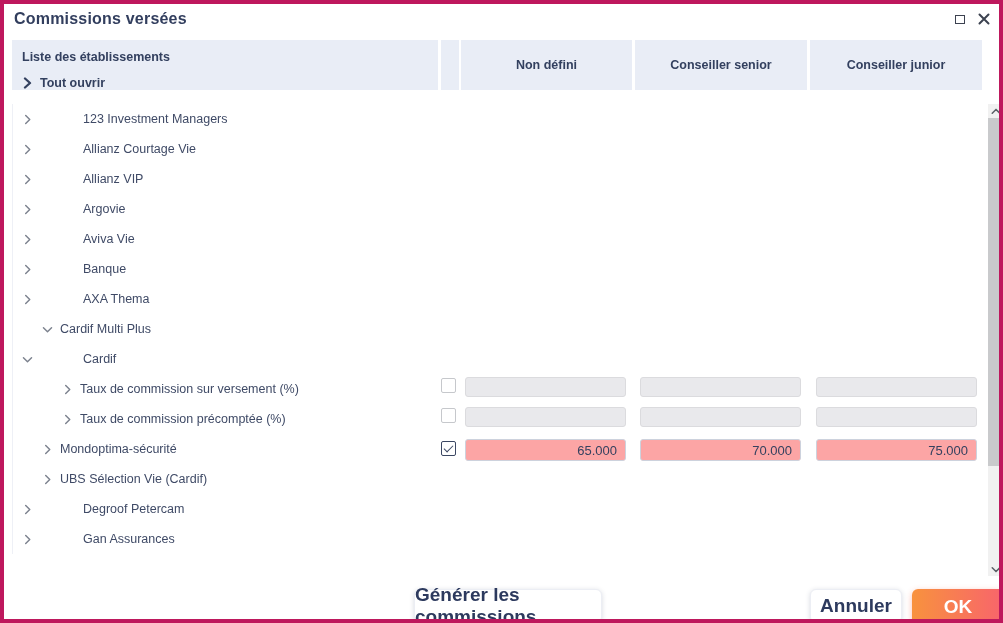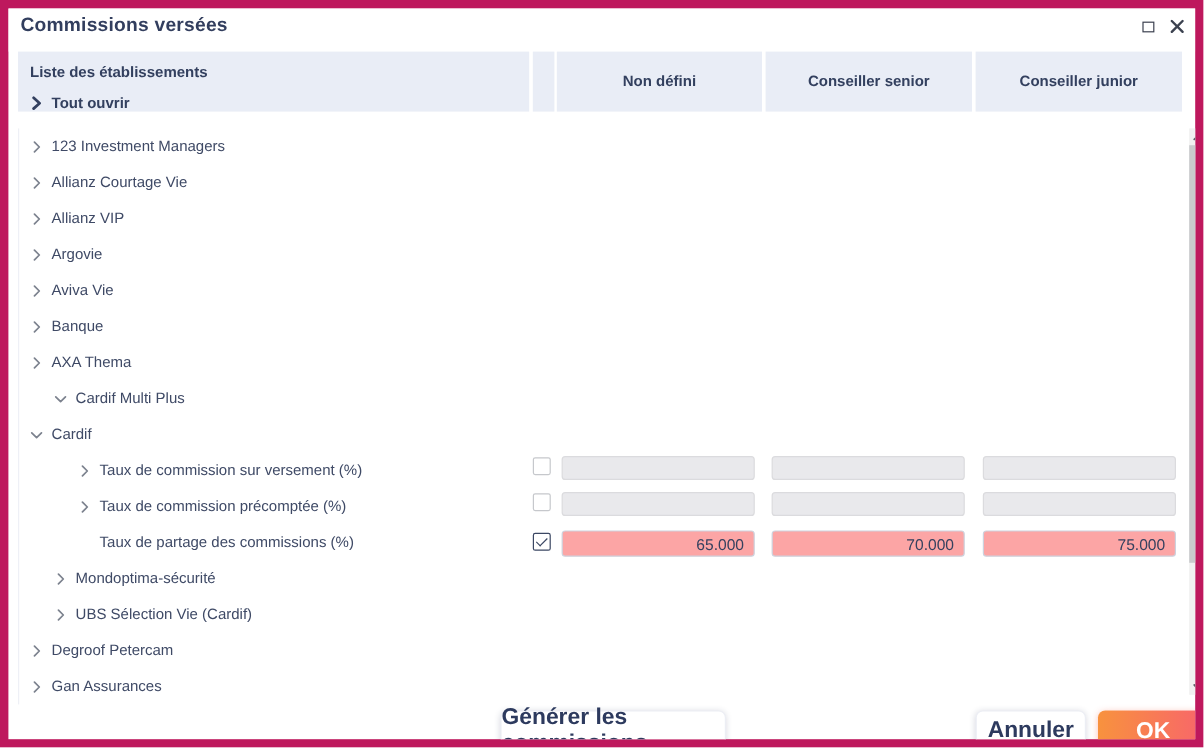--- a/index.html
+++ b/index.html
@@ -1,20 +1,20 @@
 <!DOCTYPE html>
 <html><head>
 <meta charset="utf-8">
 <style>
   * { margin:0; padding:0; box-sizing:border-box; }
   html,body { background:#fff; }
   body { font-family:"Liberation Sans", sans-serif; }
   .dialog {
     position:relative; width:1003px; height:623px; background:#fff;
-    border:7px solid #be185d; overflow:hidden;
+    border:4px solid #be185d; overflow:hidden;
   }
   
   .titlebar { position:absolute; left:0; top:0; width:100%; height:36px; background:#fff; }
   .dialog-title {
     position:absolute; left:10px; top:6px; font-size:16px; font-weight:bold;
     color:#323e5e; letter-spacing:.2px;
   }
   .win-controls { position:absolute; right:8px; top:8px; display:flex; gap:10px; align-items:center; }
   .win-btn { width:14px; height:14px; display:flex; align-items:center; justify-content:center; cursor:pointer; }
   .maximize-glyph { width:10px; height:9px; border:1.5px solid #3c4250; }
@@ -26,21 +26,21 @@
   .expand-all-label { font-size:12.5px; font-weight:bold; color:#33405f; }
   .cb-col-header { left:437px; width:18px; }
   .col-header { display:flex; align-items:center; justify-content:center;
     font-size:12.5px; font-weight:bold; color:#33405f; }
   .col1 { left:457px; width:171px; }
   .col2 { left:631px; width:172px; }
   .col3 { left:806px; width:172px; }
   
   .tree { position:absolute; left:8px; top:100px; width:426px; border-left:1px solid #eef0f6; }
   .tree-row { height:30px; display:flex; align-items:center; cursor:pointer; }
-  .lvl0 { padding-left:8px; }
+  .lvl0 { padding-left:8px;gap:43px; }
   .lvl1 { padding-left:28px; }
   .lvl2 { padding-left:48px; }
   .tw { width:12px; margin-right:7px; display:flex; align-items:center; justify-content:center; flex:0 0 12px; }
   .tree-label { font-size:12.5px; color:#3f4a66; white-space:nowrap; }
   .chev { stroke:#7c828e; fill:none; stroke-width:1.6; stroke-linecap:round; stroke-linejoin:round; }
   .chev-bold { stroke:#33405f; stroke-width:2.3; fill:none; stroke-linecap:round; stroke-linejoin:round; }
   
   .checkbox {
     position:absolute; width:15px; height:15px; background:#fff;
     border:1px solid #c6c8cc; border-radius:2px; cursor:pointer;
@@ -196,24 +196,20 @@
       <span class="tree-label">Taux de commission sur versement (%)</span>
     </div>
     <div class="tree-row lvl2">
       <span class="tw">
           <svg width="9" height="11" viewBox="0 0 10 12">
             <path class="chev" d="M3 1.5 L7.5 6 L3 10.5"></path>
           </svg>
         </span>
       <span class="tree-label">Taux de commission précomptée (%)</span>
     </div>
-    <div class="tree-row lvl2">
-      <span class="tw"></span>
-      <span class="tree-label">Taux de partage des commissions (%)</span>
-    </div>
     <div class="tree-row lvl1">
       <span class="tw">
           <svg width="9" height="11" viewBox="0 0 10 12">
             <path class="chev" d="M3 1.5 L7.5 6 L3 10.5"></path>
           </svg>
         </span>
       <span class="tree-label">Mondoptima-sécurité</span>
     </div>
     <div class="tree-row lvl1">
       <span class="tw">

